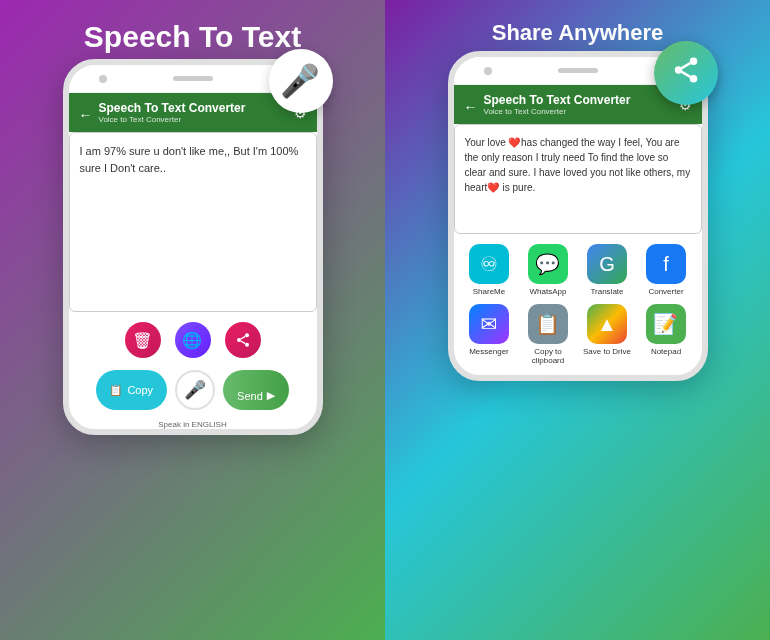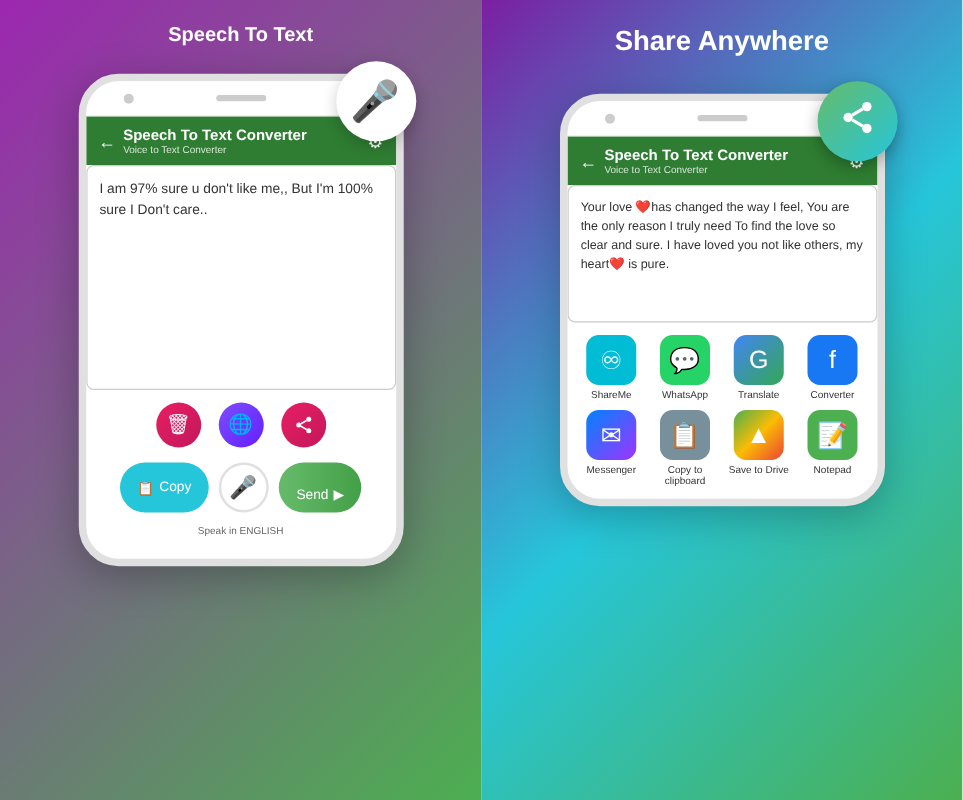--- a/index.html
+++ b/index.html
@@ -19,44 +19,43 @@
       display: flex;
       flex-direction: column;
       align-items: center;
       justify-content: flex-start;
       position: relative;
       padding-top: 20px;
     }
 
     .left-panel .section-title {
       color: white;
-      font-size: 16px;
+      font-size: 30px;
       font-weight: bold;
-      margin-bottom: 16px;
       text-align: center;
     }
 
     
     .right-panel {
       width: 385px;
       height: 640px;
       background: linear-gradient(135deg, #7b1fa2 0%, #26c6da 50%, #4caf50 100%);
       display: flex;
       flex-direction: column;
       align-items: center;
       justify-content: flex-start;
       position: relative;
       padding-top: 20px;
     }
 
     .right-panel .section-title {
       color: white;
       font-size: 22px;
       font-weight: bold;
-      margin-bottom: 24px;
+      margin-bottom: 0;
       text-align: center;
     }
 
     
     .phone {
       width: 260px;
       background: white;
       border-radius: 32px;
       border: 6px solid #e0e0e0;
       box-shadow: 0 8px 32px rgba(0,0,0,0.25);
@@ -214,21 +213,21 @@
       cursor: pointer;
       display: flex;
       align-items: flex-end;
       gap: 4px;
     }
 
     .speak-label {
       text-align: center;
       font-size: 8px;
       color: #666;
-      padding-bottom: 18px;
+      padding-bottom: 0;
     }
 
     
     .mic-overlay {
       position: absolute;
       top: -10px;
       right: -10px;
       width: 64px;
       height: 64px;
       background: white;

